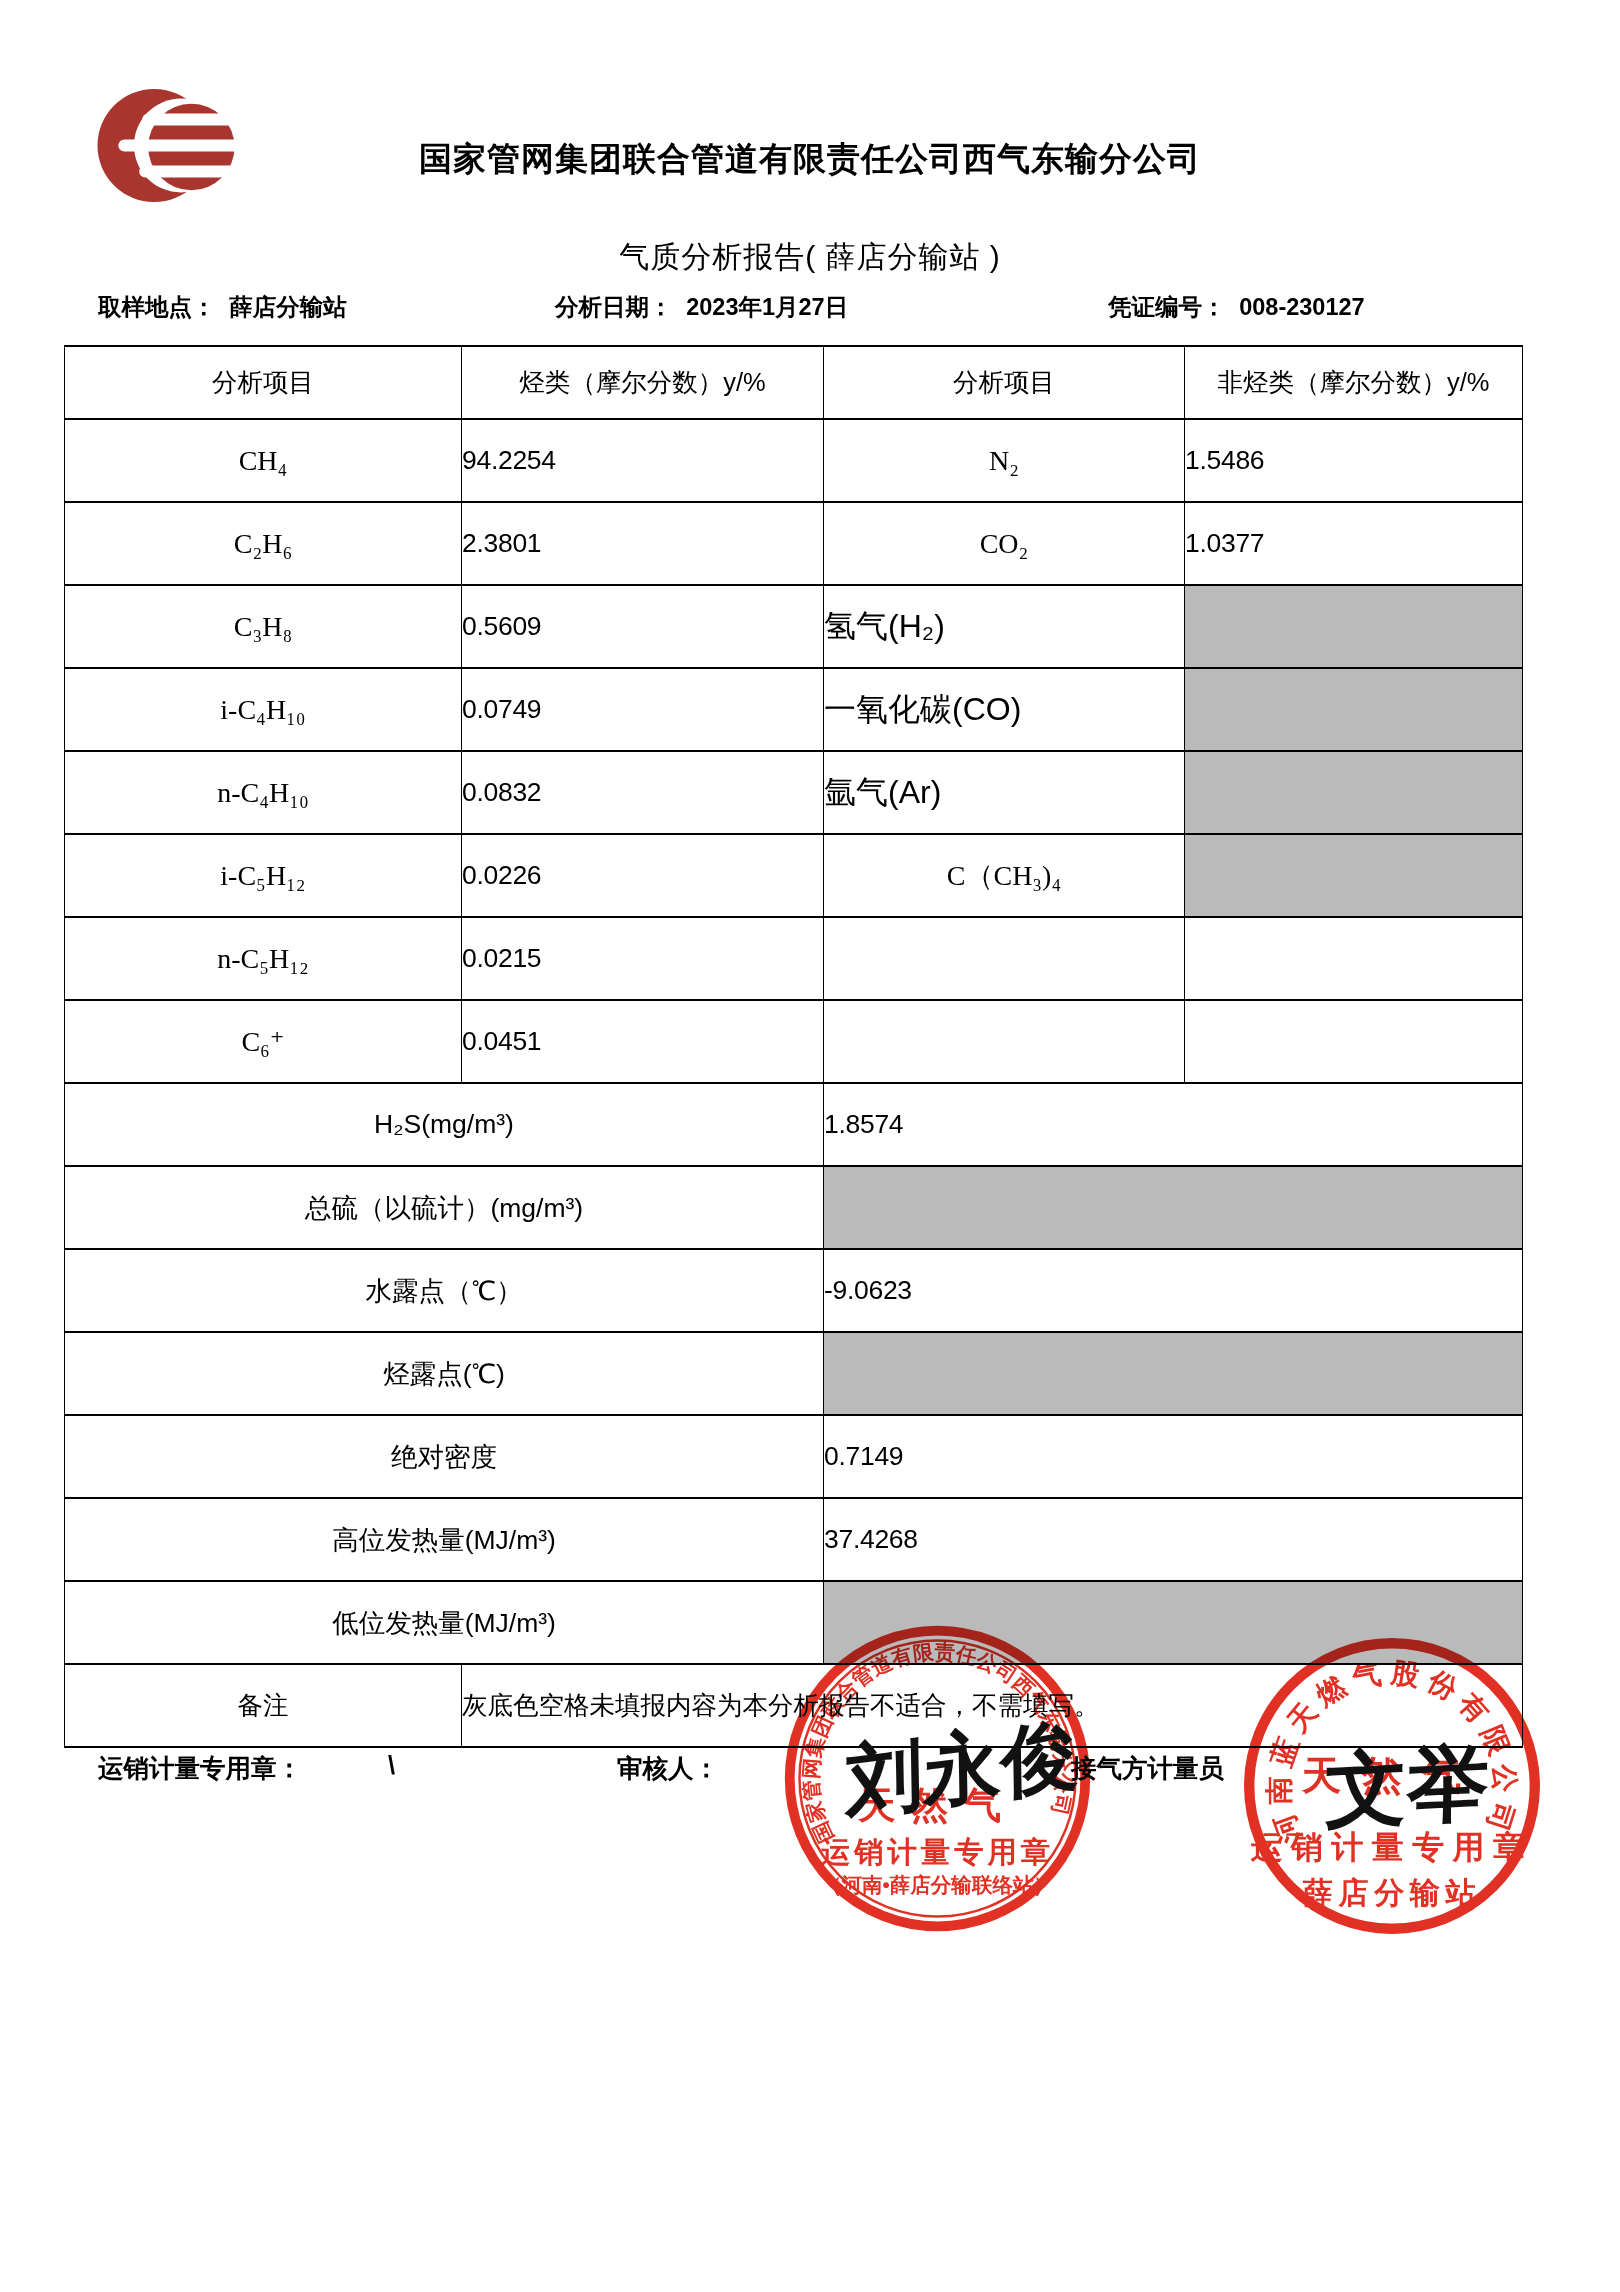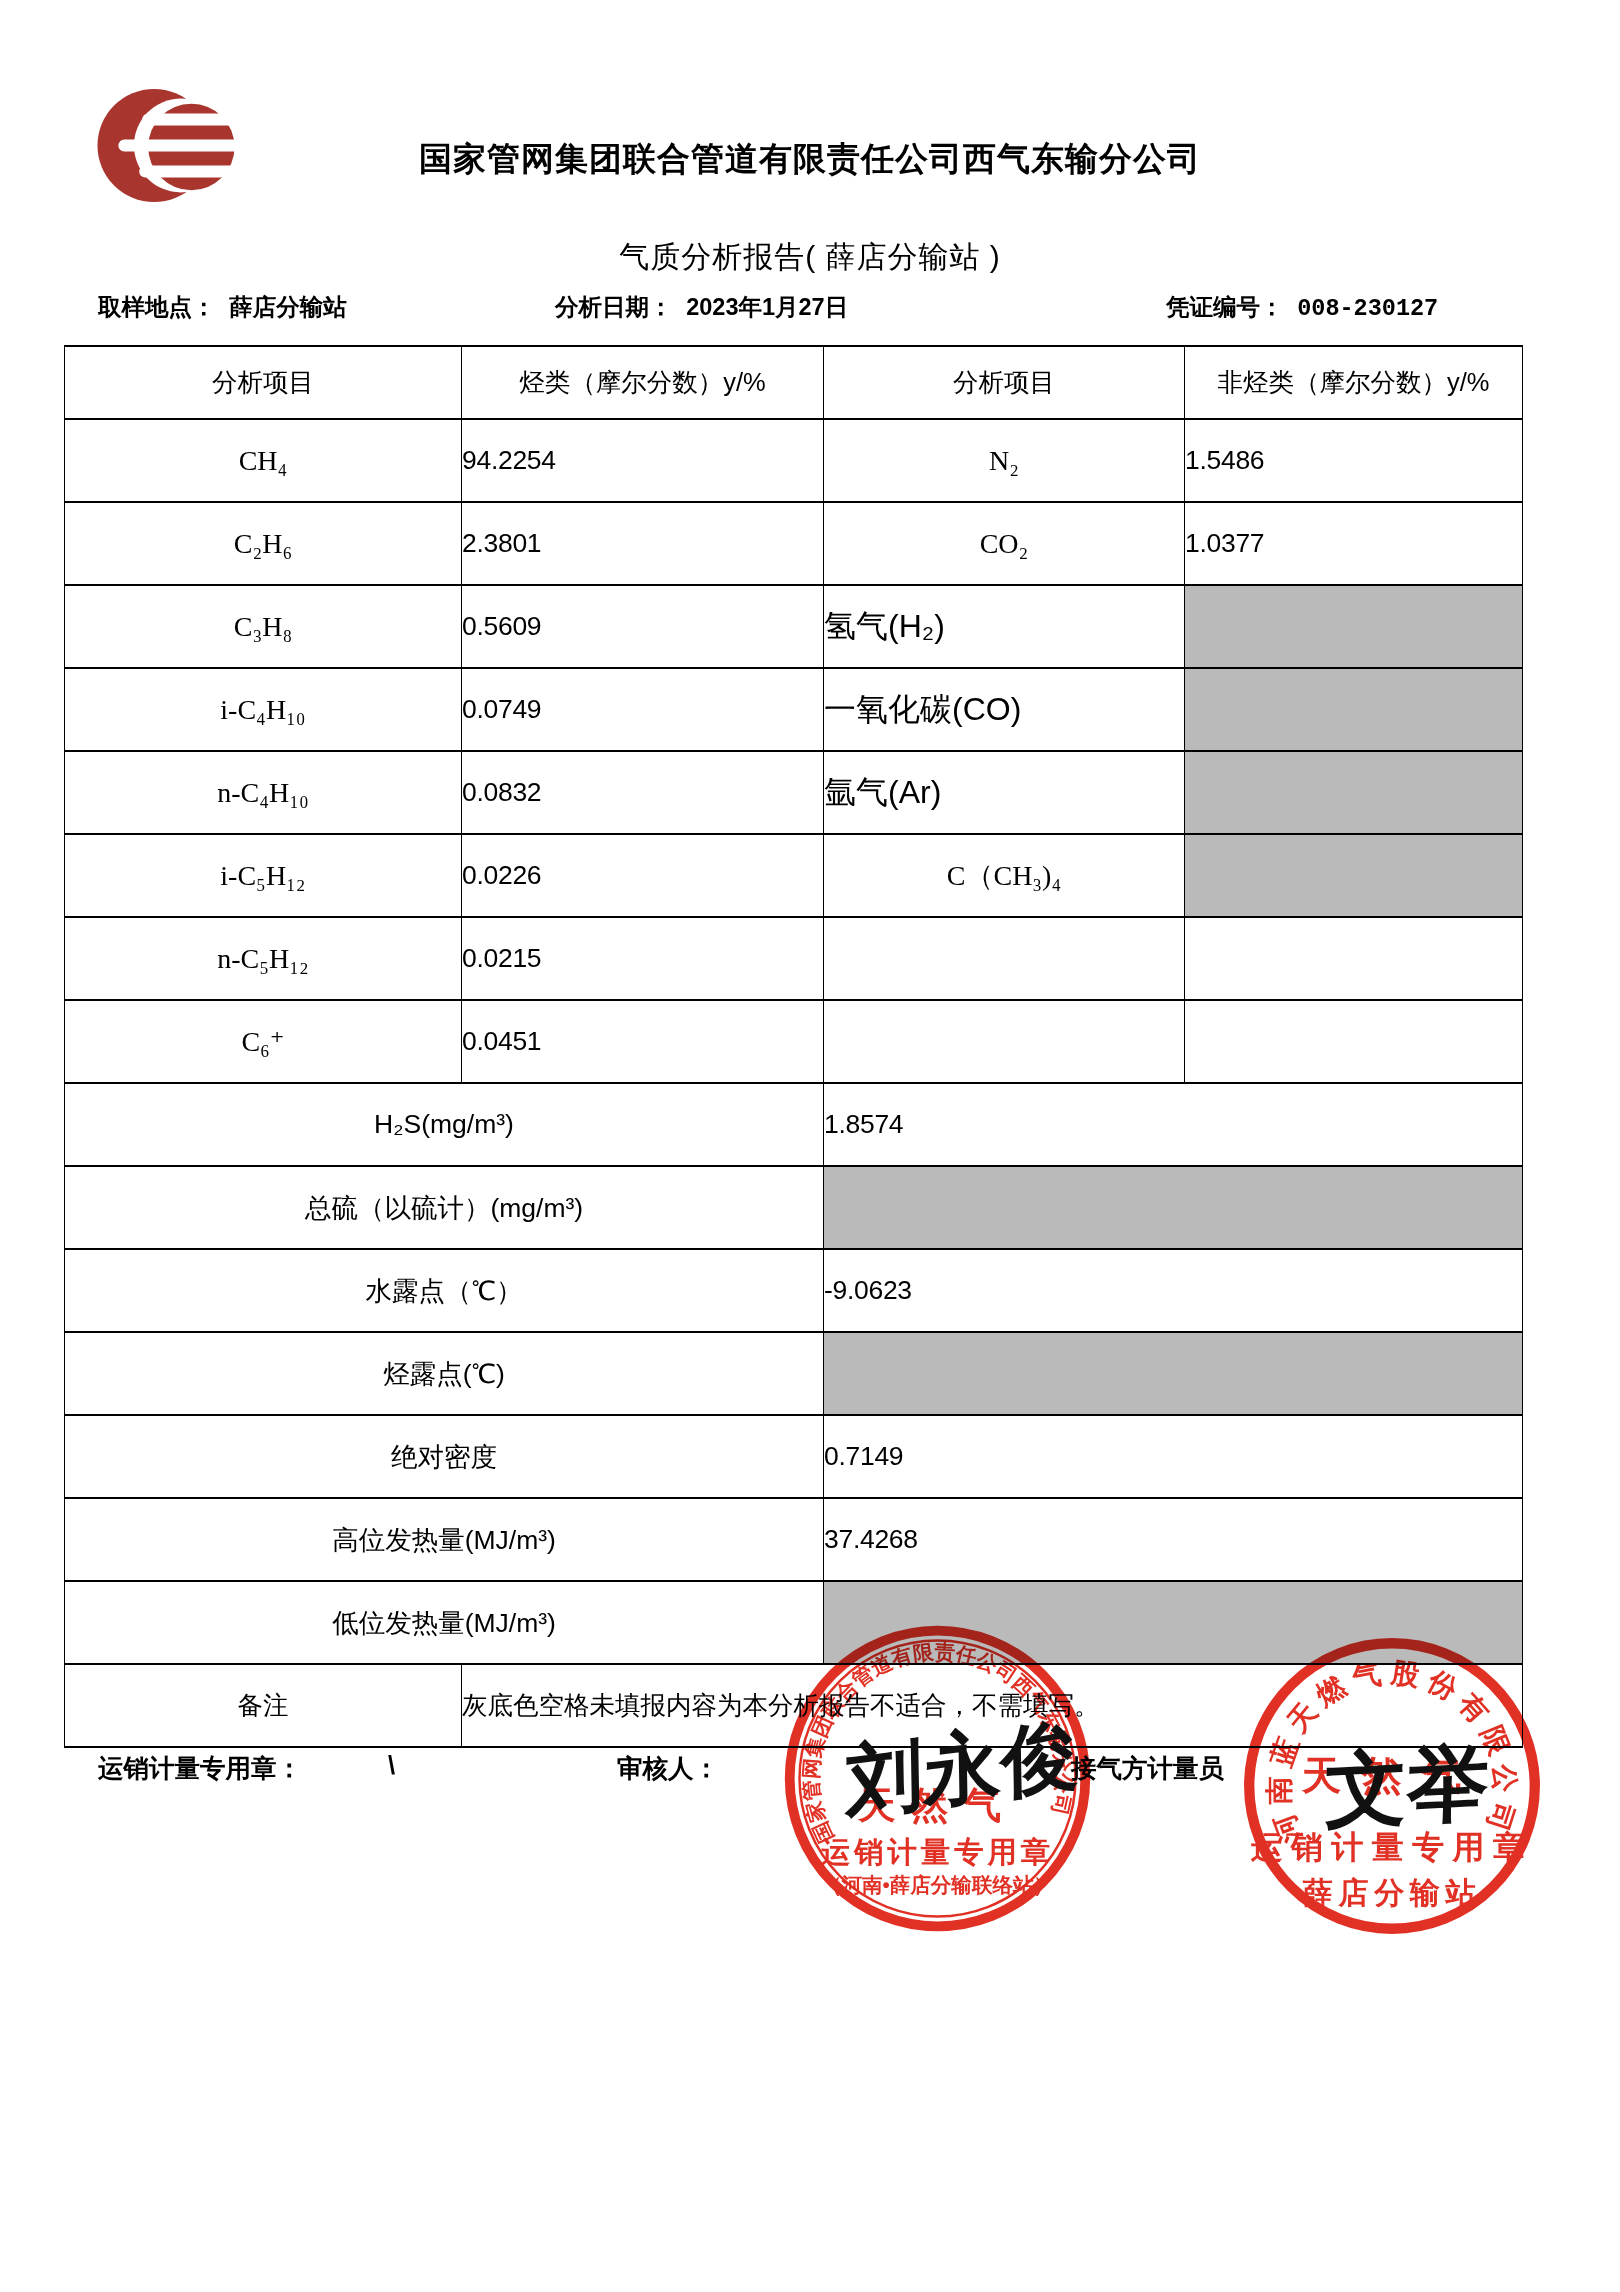--- a/index.html
+++ b/index.html
@@ -15,21 +15,21 @@
   }
   .report-title{
     position:absolute;left:0;top:237px;width:100%;text-align:center;
     font-size:30px;font-weight:normal;letter-spacing:1px;
   }
   .info-row{position:absolute;top:291px;left:0;width:100%;font-size:23.5px;font-weight:bold;}
   .info-item{position:absolute;white-space:nowrap;}
   .info-item .lbl{margin-right:13.7px;}
   .info-sampling{left:98px;}
   .info-date{left:555px;}
-  .info-voucher{left:1166px;font-family:Liberation Mono, monospace;}
+  .info-voucher{left:1108px;}
 
   
   .analysis-table{
     position:absolute;left:64px;top:345px;width:1457px;
     border-collapse:collapse;table-layout:fixed;
   }
   .analysis-table td{
     border:1.5px solid #000;
     border-top-width:2.9px;border-bottom-width:2.9px;
     height:81px;vertical-align:middle;overflow:hidden;

